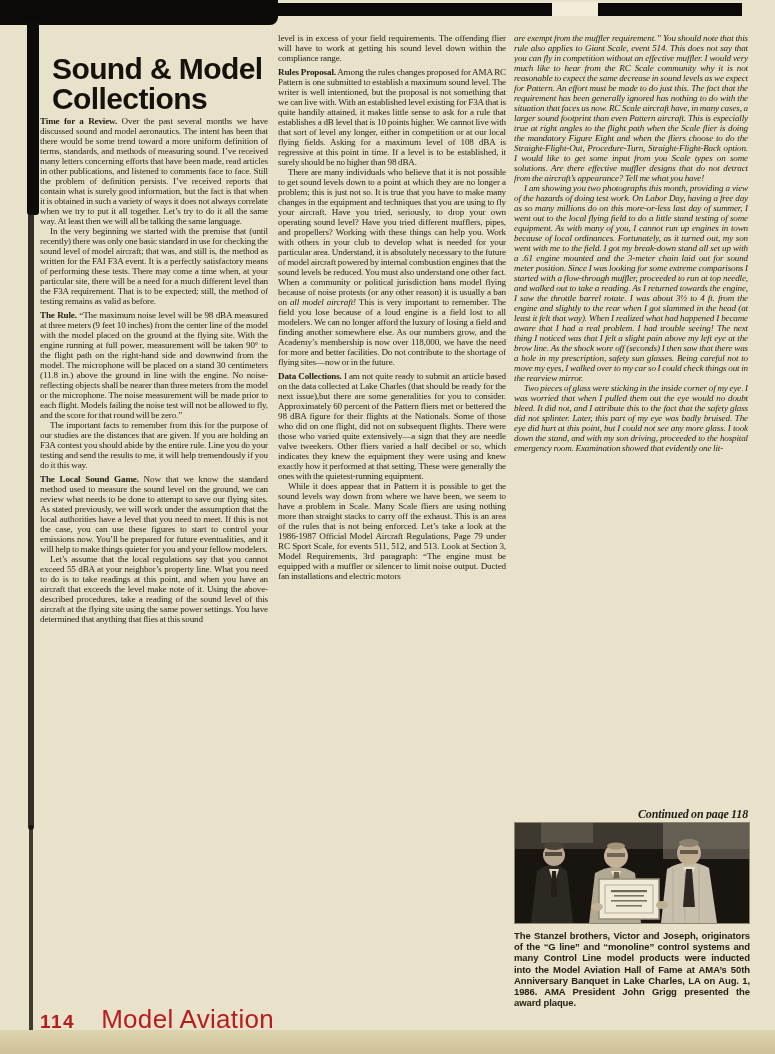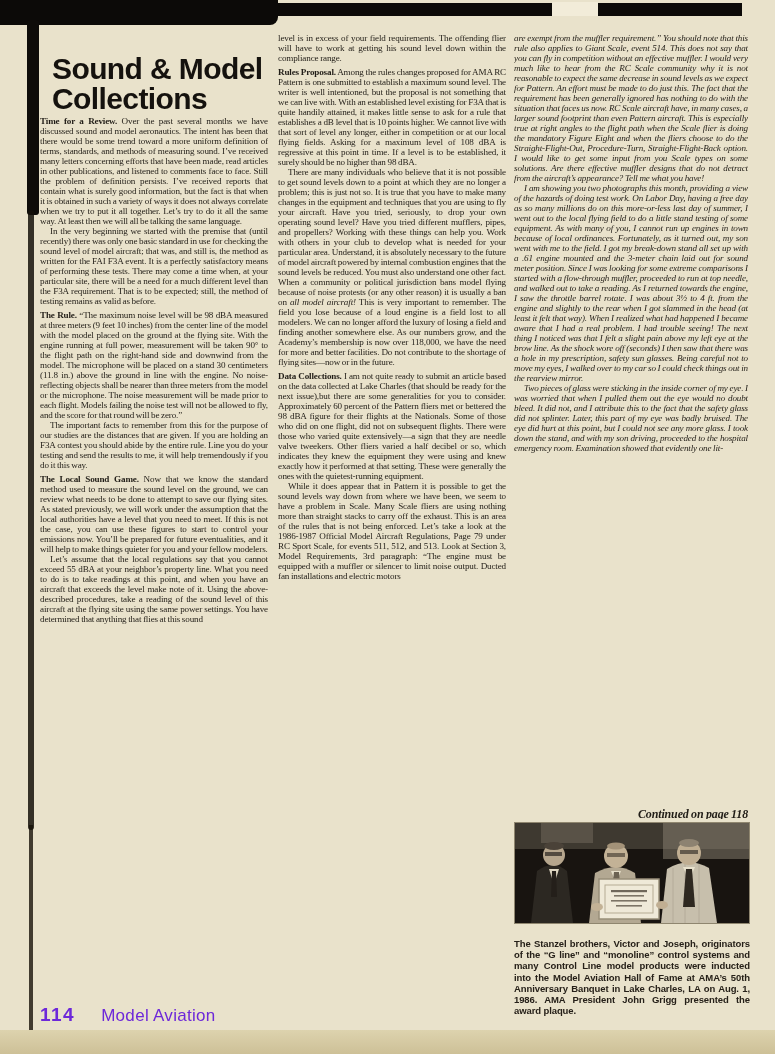--- a/index.html
+++ b/index.html
@@ -23,27 +23,27 @@
   .col p.sect{margin-top:4px;}
   .indent{text-indent:10px;}
   .lead-in{font-weight:700;font-family:"Liberation Serif",serif;}
   .col1{left:40px;top:116px;width:228px;height:894px;}
   .col2{left:278px;top:33px;width:228px;height:962px;}
   .col3{left:514px;top:33px;width:234px;height:786px;font-style:italic;}
   .continued{position:absolute;right:0;bottom:0;font-weight:700;font-size:12px;}
   
   .photo-block{position:absolute;left:514px;top:822px;width:236px;}
   .photo-frame{border:1px solid #8f866f;background:#181410;line-height:0;}
-  .caption{margin:14px 0 0;font-family:"Liberation Sans",sans-serif;font-weight:700;font-size:9.5px;
+  .caption{margin:6px 0 0;font-family:"Liberation Sans",sans-serif;font-weight:700;font-size:9.5px;
            line-height:11.2px;text-align:justify;color:#262019;letter-spacing:-0.1px;}
   
-  .footer{position:absolute;left:40px;top:1004px;font-family:"Liberation Sans",sans-serif;color:#6d28d9;
+  .footer{position:absolute;left:40px;top:1004px;font-family:"Liberation Sans",sans-serif;color:#b91c1c;
           display:flex;align-items:baseline;gap:26px;}
   .footer .num{font-weight:700;font-size:19px;letter-spacing:1.5px;}
-  .footer .mag{font-size:17px;letter-spacing:.3px;}
+  .footer .mag{font-size:26px;letter-spacing:.3px;}
 </style>
 </head>
 <body>
 
 <div class="page">
 
   <div class="scan-top"></div>
   <div class="scan-top-thick"></div>
   <div class="scan-notch"></div>
   <div class="scan-left-a"></div>

